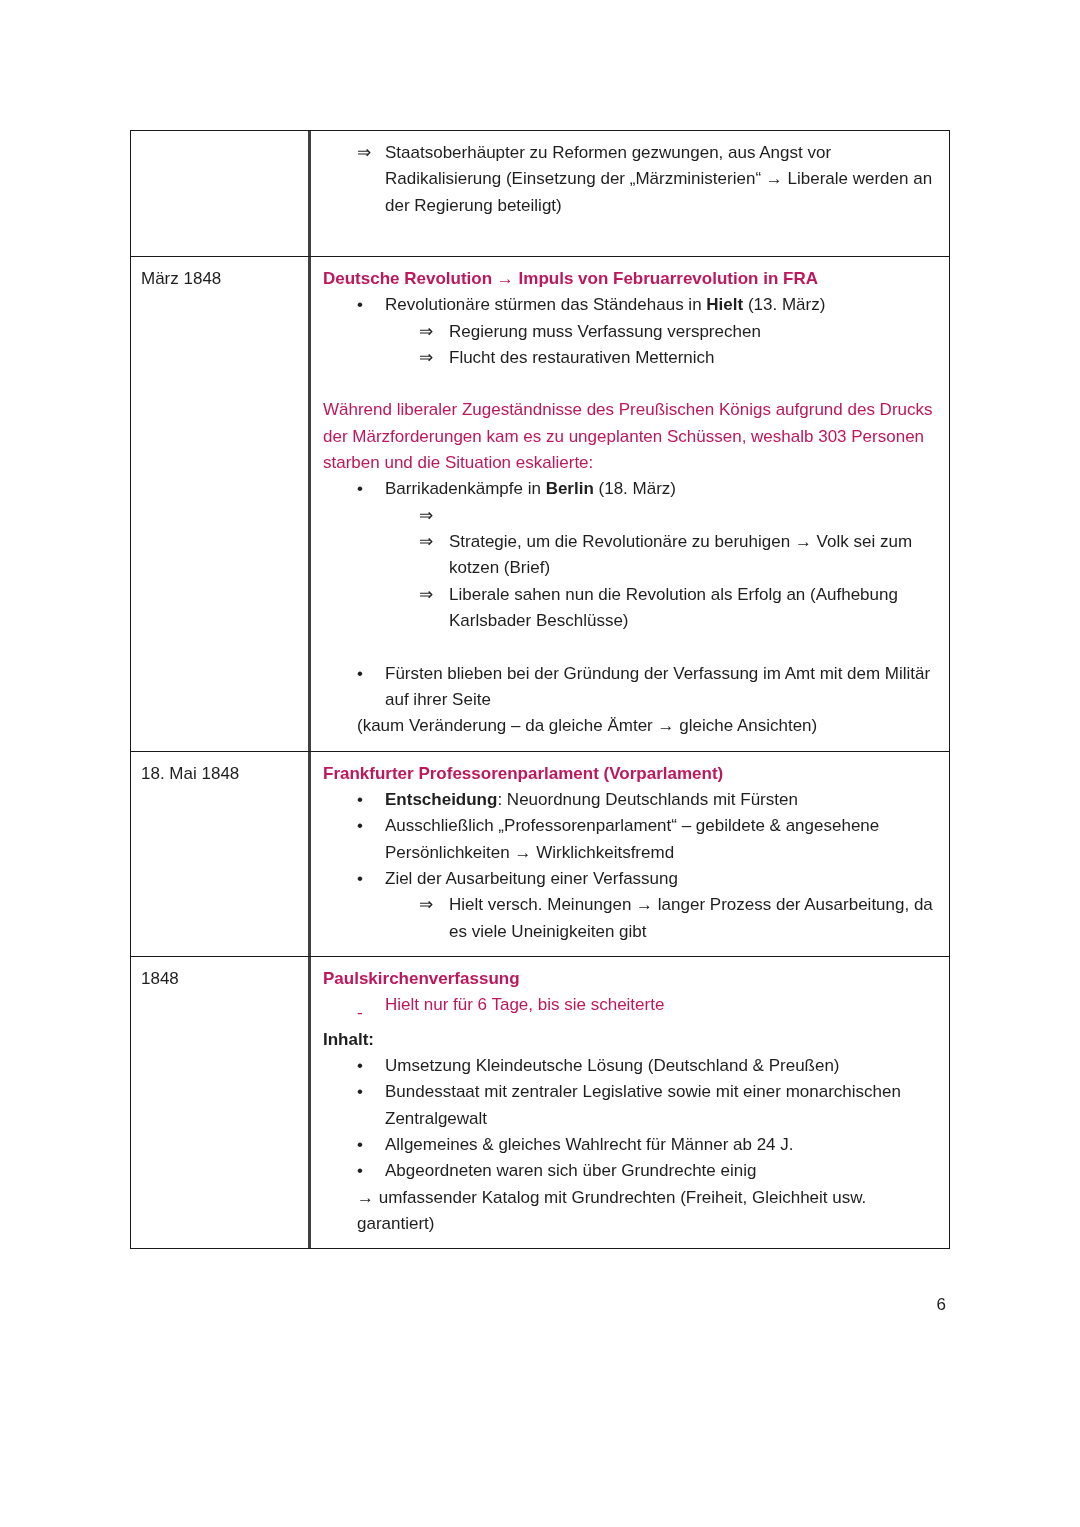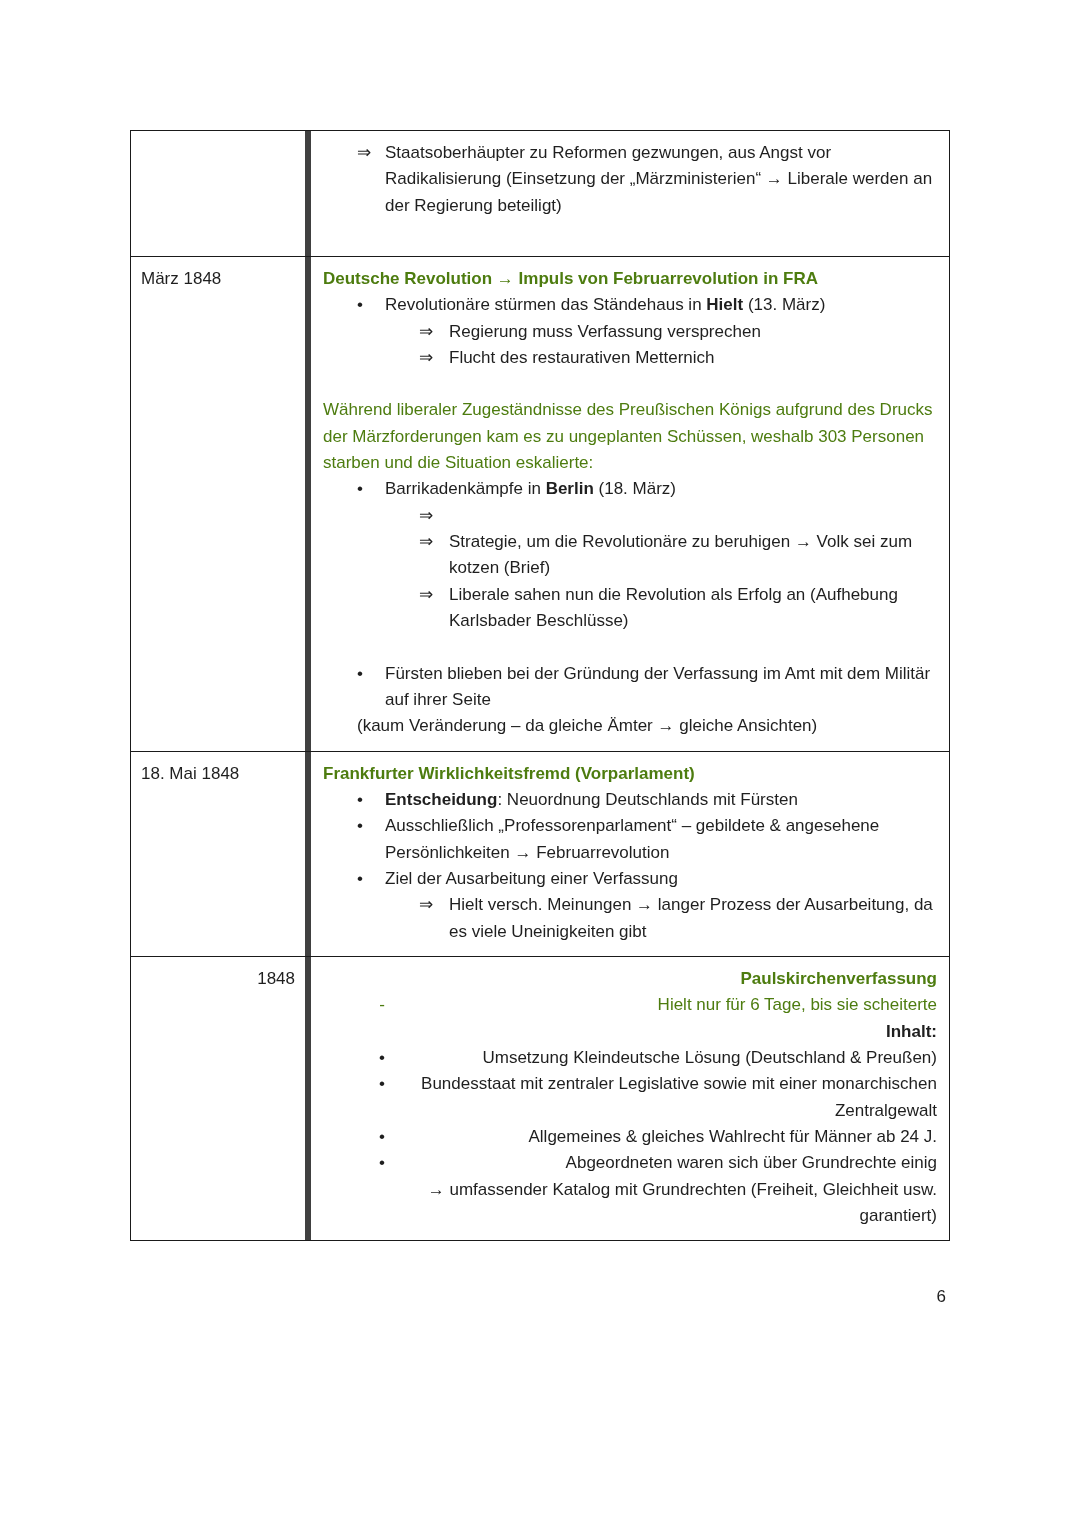--- a/index.html
+++ b/index.html
@@ -7,45 +7,45 @@
   body {
     width:1080px; height:1527px;
     font-family:"Liberation Sans", sans-serif;
     color:#1f1f1f;
     position:relative;
     overflow:hidden;
   }
   .page { padding:130px 130px 0 130px; }
   .ttable { width:820px; border:1px solid #1a1a1a; }
   .trow { display:flex; border-bottom:1px solid #1a1a1a; }
-  .trow:last-child { border-bottom:none;text-align:right; }
+  .trow:last-child { border-bottom:none; }
   .date-cell {
     flex:0 0 180px;
-    border-right:6px solid #404040;
+    border-right:3px solid #404040;
     padding:9px 10px;
     font-size:17px;
     line-height:1.5;
   }
   .content-cell {
     flex:1;
     padding:9px 12px 11px 12px;
     font-size:17px;
     line-height:1.55;
   }
   .line { display:flex; align-items:flex-start; }
   .lvl0 { padding-left:0; }
   .lvl1 { padding-left:34px; }
   .lvl2 { padding-left:96px; }
   .marker { flex:0 0 30px; }
   .lvl1 > .marker { flex:0 0 28px; }
   .ltext { flex:1; }
   .spacer { height:26px; }
   .b { font-weight:bold; }
   .i { }
-  .g { color:#4d7c0f; }
+  .g { color:#be185d;margin-top:8px; }
   .pagenum {
     width:820px;
     margin-top:46px;
     text-align:right;
     font-size:17px;
     padding-right:4px;
   }
 </style>
 </head>
 <body>
@@ -106,29 +106,29 @@
           </div>
           <div class="line lvl1">
             <div class="ltext"><span class="i ">(kaum Veränderung – da gleiche Ämter </span><span class="b ">→</span><span class="i "> gleiche Ansichten)</span></div>
           </div>
         </div>
       </div>
       <div class="trow">
         <div class="date-cell"><span>18. Mai 1848</span></div>
         <div class="content-cell">
           <div class="line lvl0">
-            <div class="ltext"><span class="b g">Frankfurter Wirklichkeitsfremd (Vorparlament)</span></div>
+            <div class="ltext"><span class="b g">Frankfurter Professorenparlament (Vorparlament)</span></div>
           </div>
           <div class="line lvl1">
             <span class="marker">•</span>
             <div class="ltext"><span class="b ">Entscheidung</span><span>: Neuordnung Deutschlands mit Fürsten</span></div>
           </div>
           <div class="line lvl1">
             <span class="marker">•</span>
-            <div class="ltext"><span>Ausschließlich „</span><span class="i ">Professorenparlament</span><span>“ – gebildete &amp; angesehene Persönlichkeiten </span><span class="b ">→</span><span> Februarrevolution</span></div>
+            <div class="ltext"><span>Ausschließlich „</span><span class="i ">Professorenparlament</span><span>“ – gebildete &amp; angesehene Persönlichkeiten </span><span class="b ">→</span><span> Wirklichkeitsfremd</span></div>
           </div>
           <div class="line lvl1">
             <span class="marker">•</span>
             <div class="ltext"><span>Ziel der Ausarbeitung einer Verfassung</span></div>
           </div>
           <div class="line lvl2">
             <span class="marker">⇒</span>
             <div class="ltext"><span>Hielt versch. Meinungen </span><span class="b ">→</span><span> langer Prozess der Ausarbeitung, da es viele Uneinigkeiten gibt</span></div>
           </div>
         </div>

